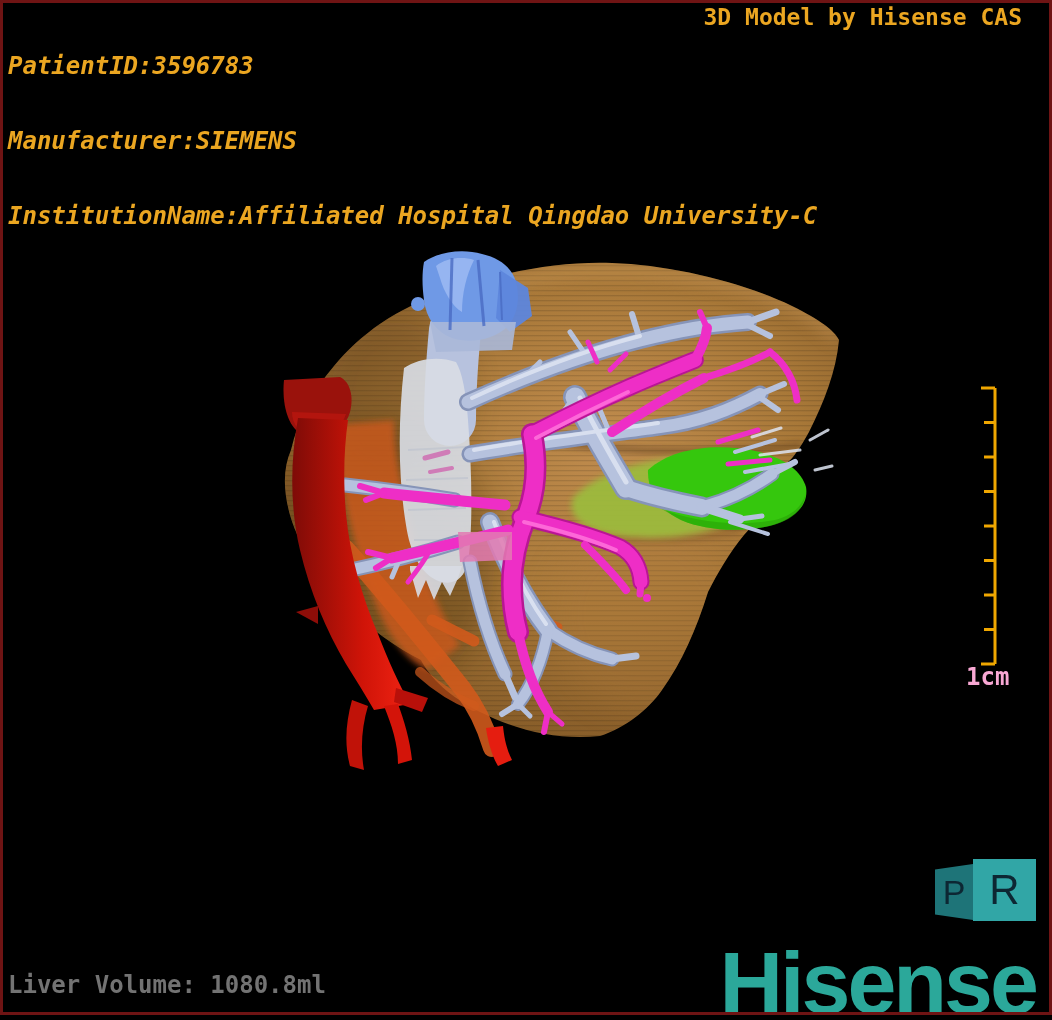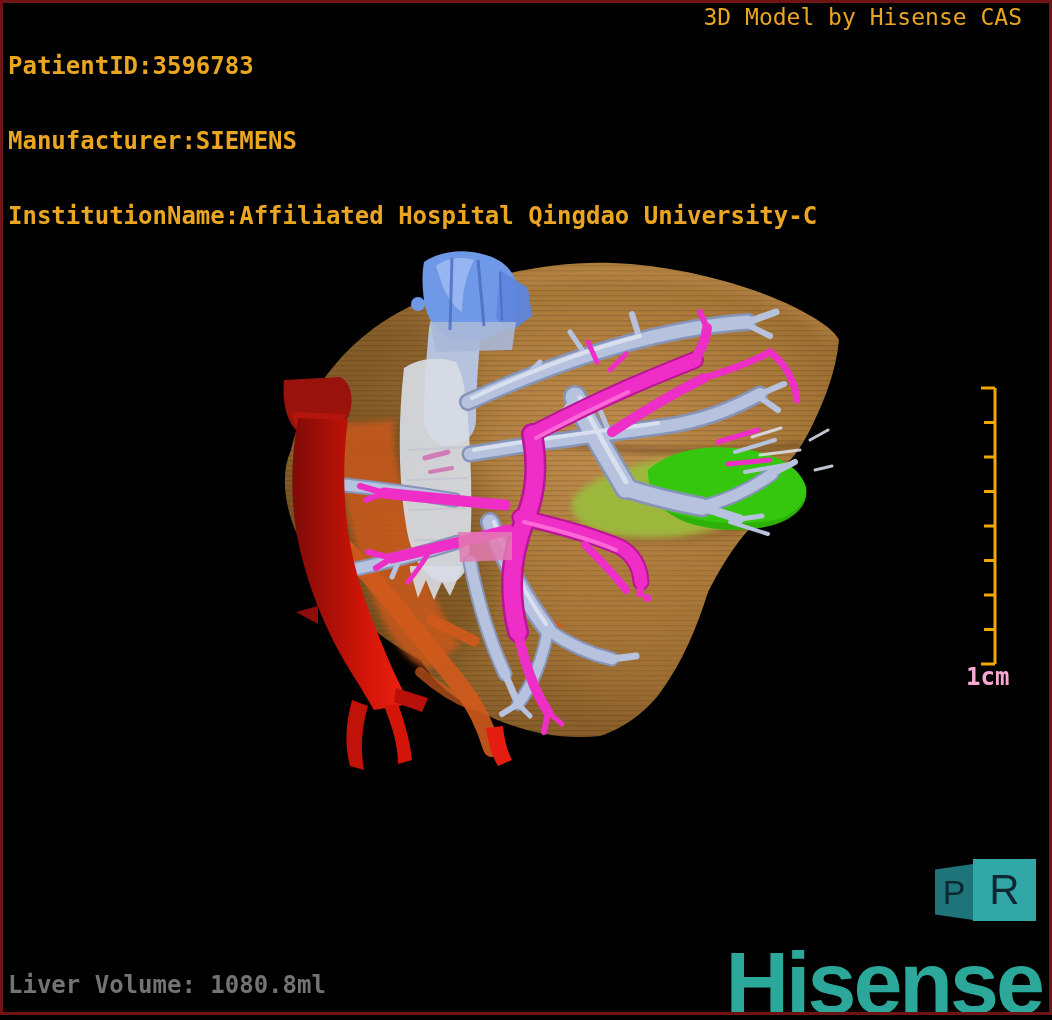--- a/index.html
+++ b/index.html
@@ -1,31 +1,31 @@
 <!DOCTYPE html>
 <html><head>
 <meta charset="utf-8">
 <style>
   html,body{margin:0;padding:0;background:#000;}
   #stage{position:relative;width:1052px;height:1020px;background:#000;overflow:hidden;
          font-family:"DejaVu Sans Mono","Liberation Mono",monospace;}
   .frame{position:absolute;left:0;top:0;right:0;bottom:5px;border:3px solid #6f1414;pointer-events:none;z-index:40;}
   .overlay{position:absolute;z-index:30;white-space:pre;}
-  .pt-lines{left:8px;top:4px;color:#eba621;font-size:24px;font-weight:bold;line-height:25px;}
-  .credit{right:30px;top:4px;color:#eba621;font-size:23px;font-weight:normal;}
+  .pt-lines{left:8px;top:4px;color:#eba621;font-size:24px;font-weight:bold;line-height:25px;font-style:italic;}
+  .credit{right:30px;top:4px;color:#eba621;font-size:23px;font-weight:bold;}
   .volume{left:8px;top:971px;color:#737373;font-size:24px;font-weight:bold;}
   .scale-label{left:966px;top:663px;color:#f9a8d4;font-size:24px;font-weight:bold;}
   #vp{position:absolute;left:0;top:0;z-index:10;}
   .cube{position:absolute;left:935px;top:858px;width:102px;height:66px;z-index:30;}
   .face{position:absolute;display:flex;align-items:center;justify-content:center;
         font-family:"Liberation Sans",sans-serif;color:#0d2733;}
   .face-p{left:0;top:6px;width:38px;height:56px;background:#1e7478;font-size:34px;
           clip-path:polygon(0 10%,100% 0,100% 100%,0 90%);}
   .face-r{left:38px;top:1px;width:63px;height:62px;background:#31a6a6;font-size:42px;}
-  .brand{position:absolute;right:10px;bottom:6px;z-index:30;color:#2ba89a;
+  .brand{position:absolute;right:16px;bottom:6px;z-index:30;color:#2ba89a;
          font-family:"Liberation Sans",sans-serif;font-weight:bold;font-size:88px;
          letter-spacing:-3px;line-height:0.72;}
 </style>
 </head>
 <body>
 
 <div id="stage">
 
   <svg id="vp" width="1052" height="1020" viewBox="0 0 1052 1020">
     <defs>

